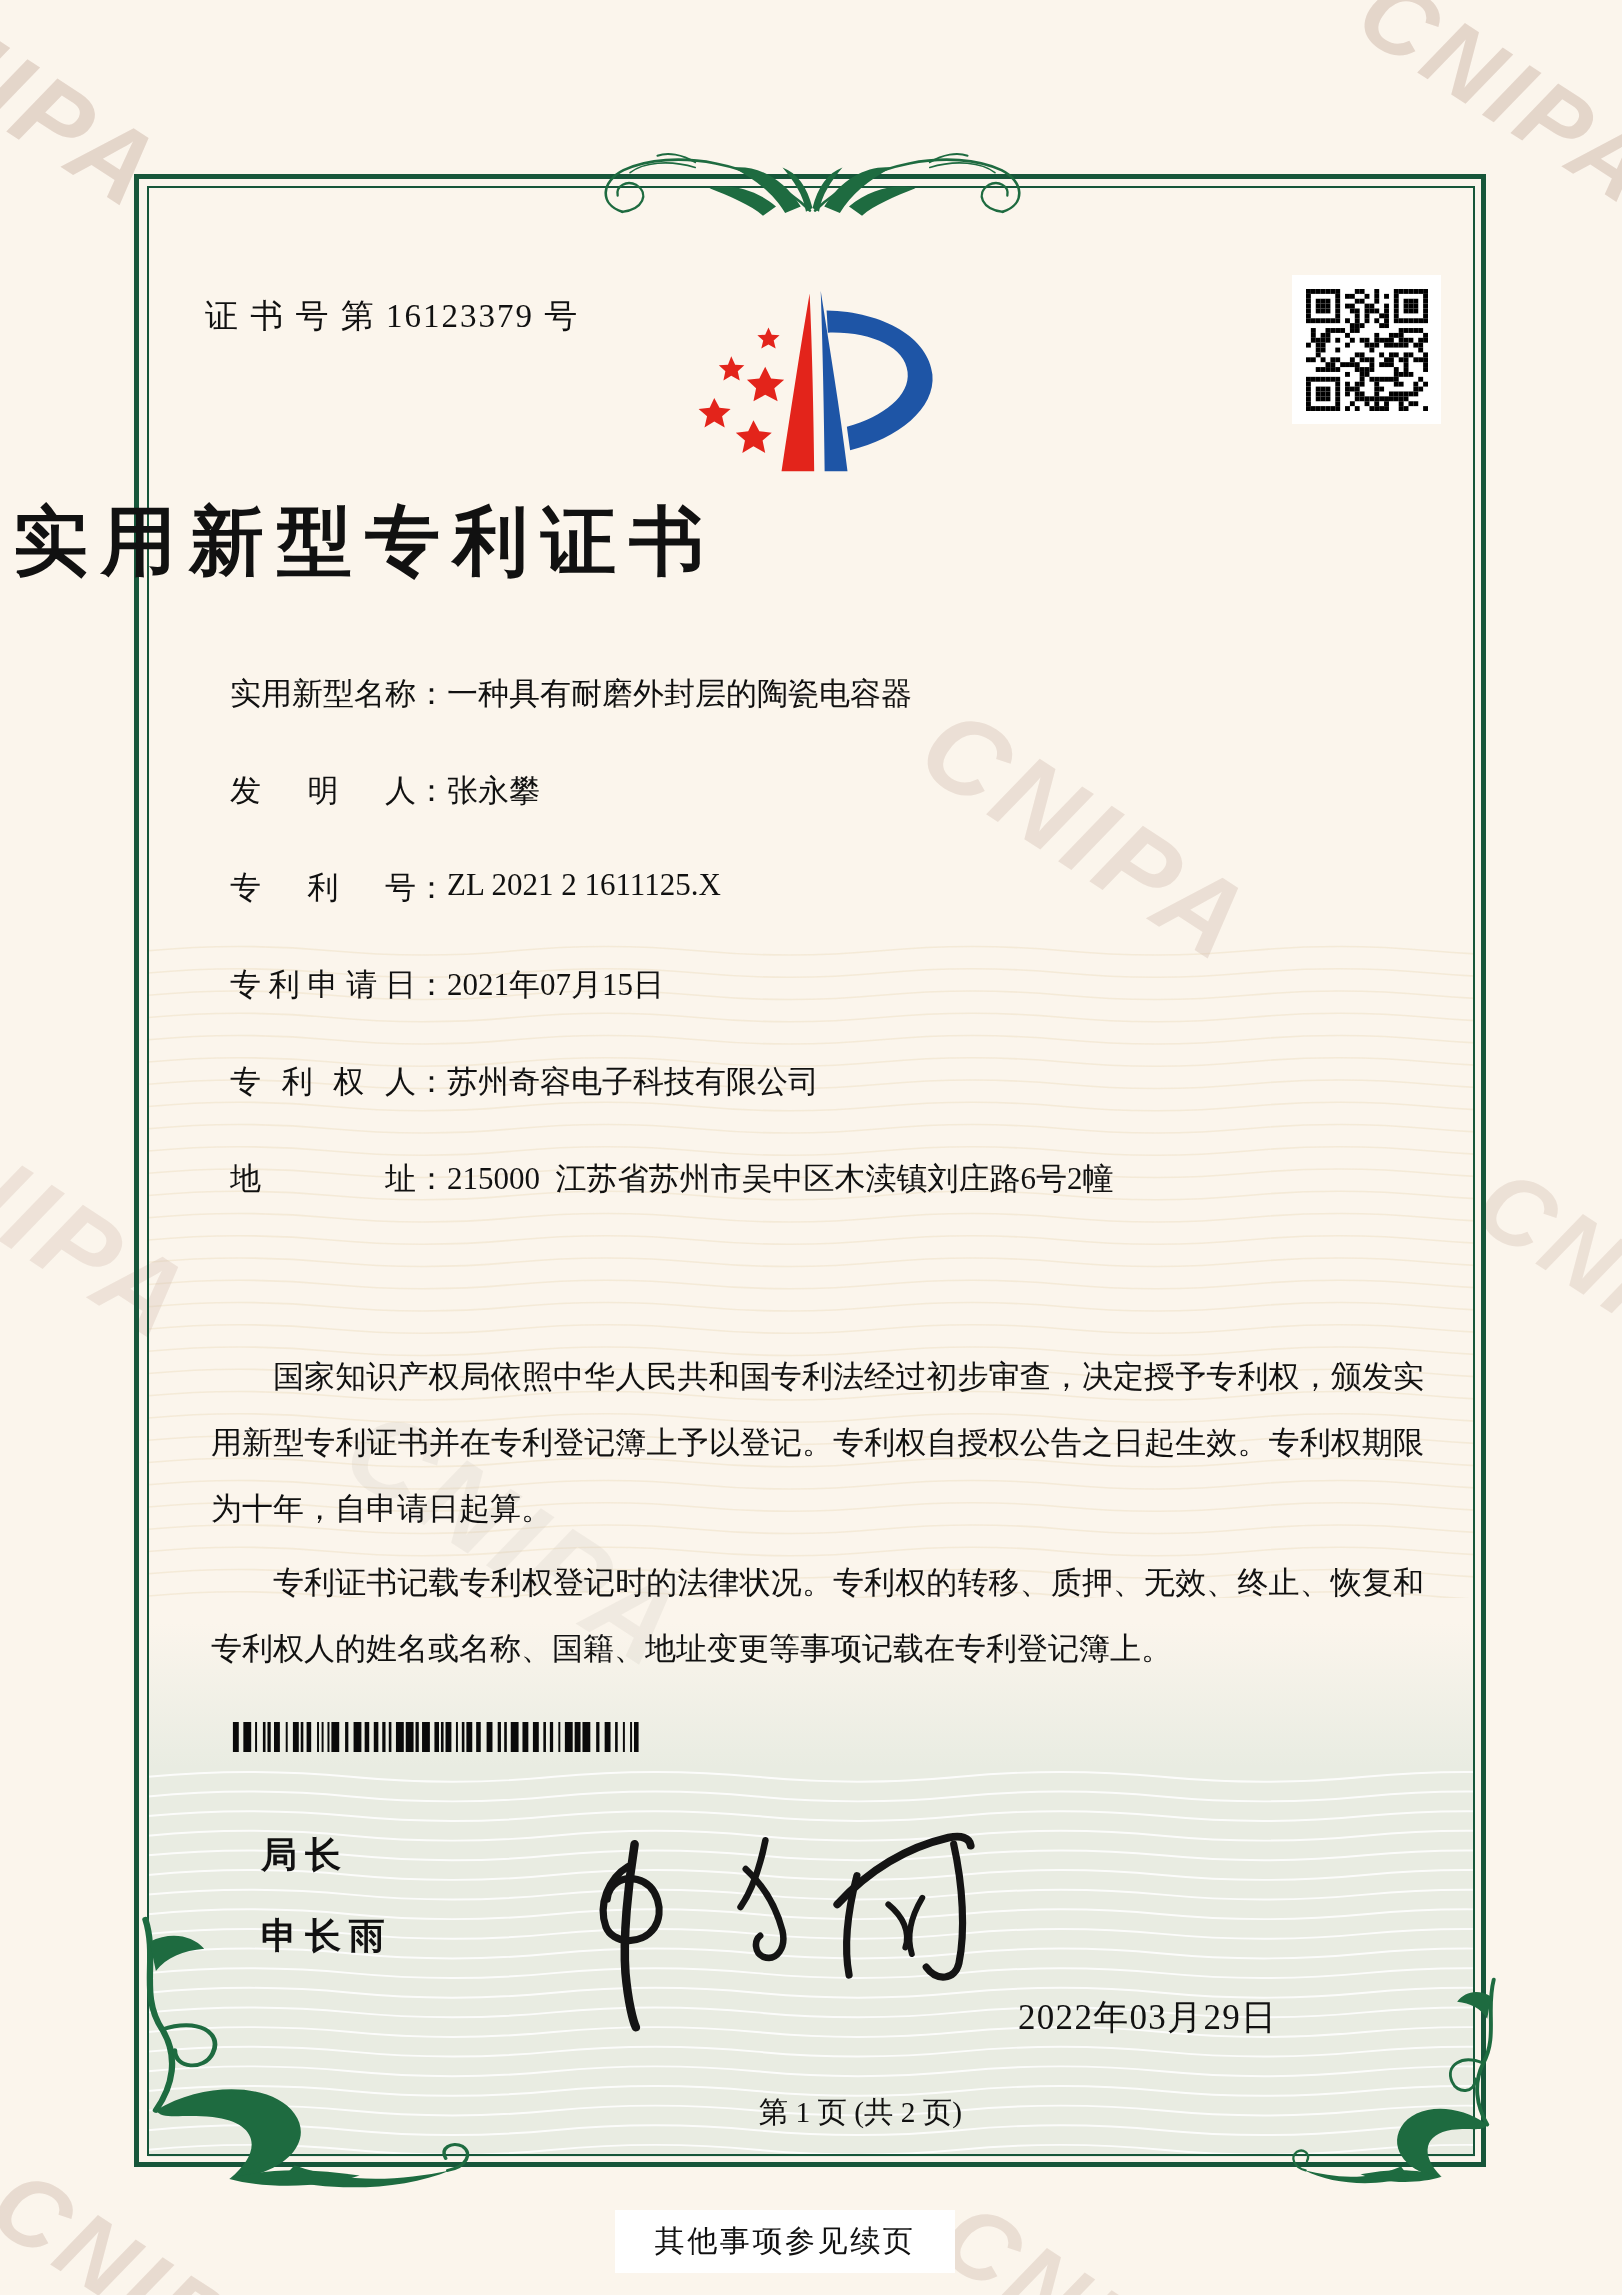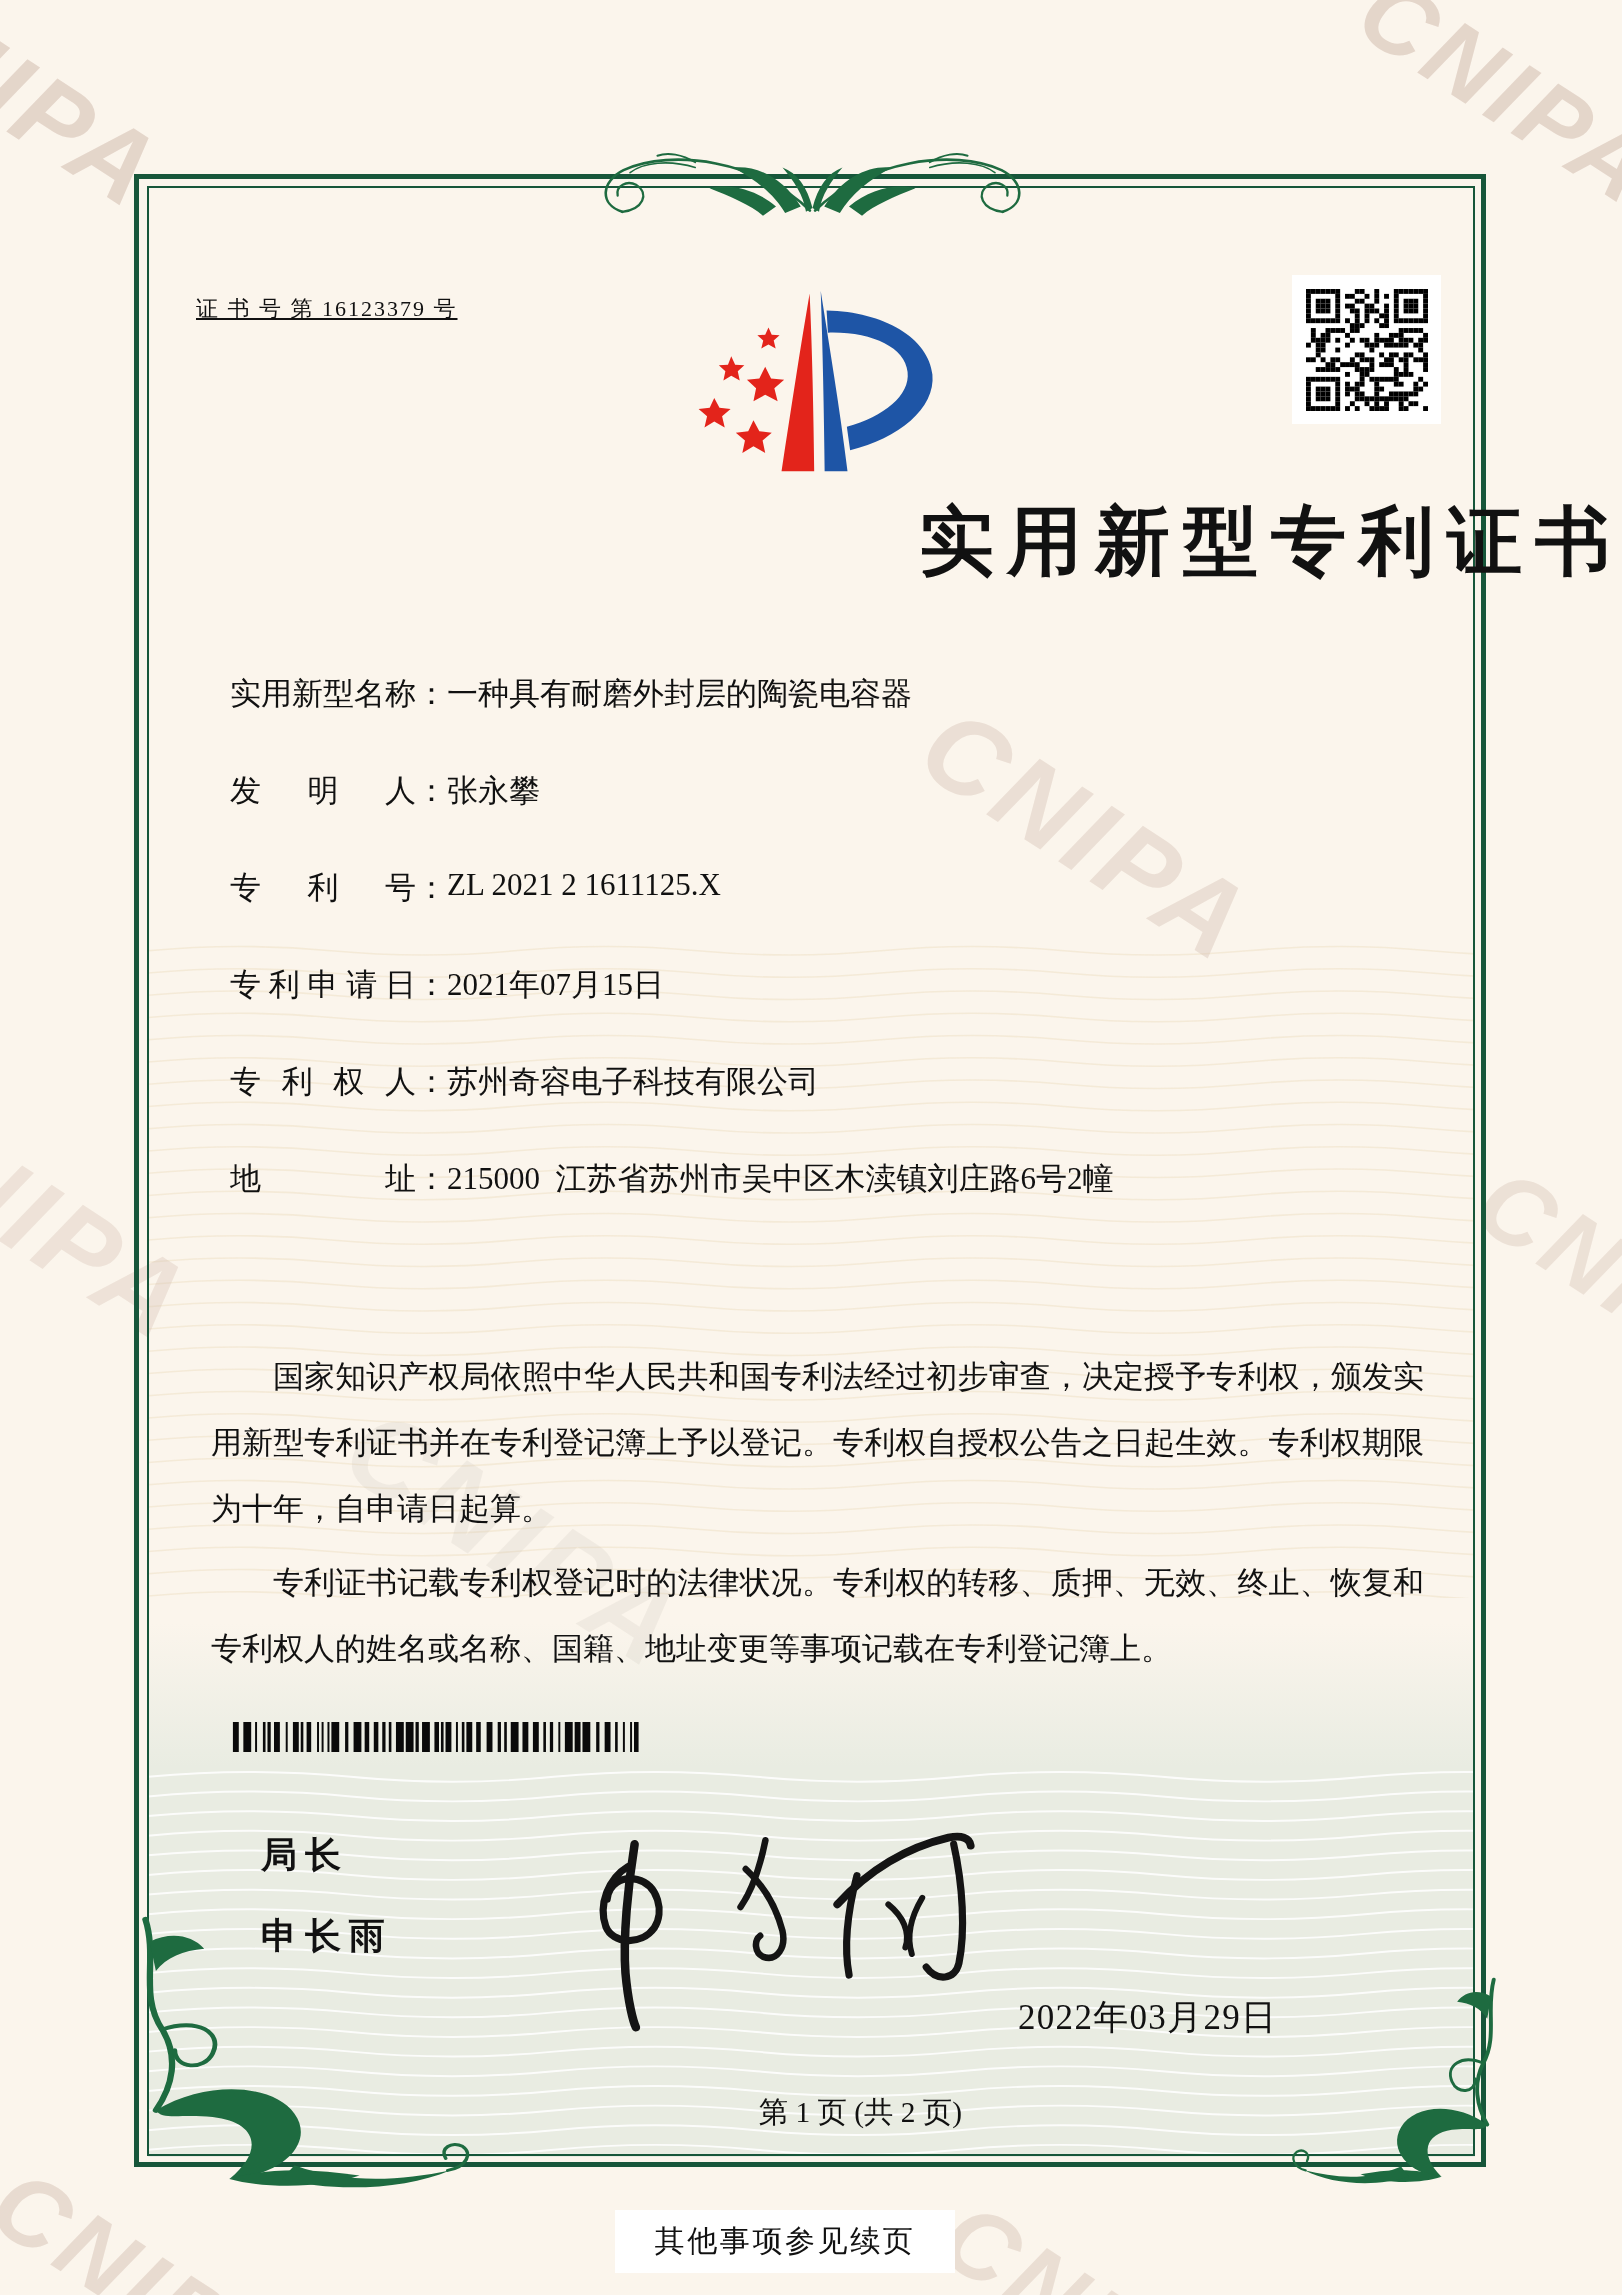--- a/index.html
+++ b/index.html
@@ -27,23 +27,23 @@
   .frame-inner{
     left:147px;top:186px;width:1324px;height:1966px;
     border:2.6px solid #17563a;z-index:2;
   }
   
   .band{left:148px;width:1327px;z-index:0;overflow:hidden;}
   .band-a{top:937px;height:661px;}
   .band-fade{top:1623px;height:144px;background:linear-gradient(180deg,rgba(233,236,226,0),#e9ece2);}
   .band-b{top:1767px;height:390px;background:#e9ece2;}
   
-  .cert-no{left:196px;top:294px;font-size:22px;letter-spacing:2px;z-index:3;text-decoration:underline;}
+  .cert-no{left:205px;top:294px;font-size:33px;letter-spacing:2px;z-index:3;}
   .title{
-    left:0;top:492px;width:1623px;text-align:right;
+    left:0;top:492px;width:1623px;text-align:left;
     font-size:75px;font-weight:700;letter-spacing:13px;text-indent:13px;z-index:3;
   }
   .qr-box{left:1292px;top:275px;width:149px;height:149px;background:#ffffff;z-index:3;}
   .qr-box svg{position:absolute;left:13.7px;top:13.7px;}
   .logo{left:688px;top:270px;z-index:3;}
   
   .fields{left:230px;top:673px;width:1204px;z-index:3;font-size:31px;}
   .row{height:97px;position:relative;white-space:nowrap;}
   .lbl{display:inline-block;width:186px;text-align:justify;text-align-last:justify;vertical-align:top;}
   .colon{display:inline-block;vertical-align:top;}

